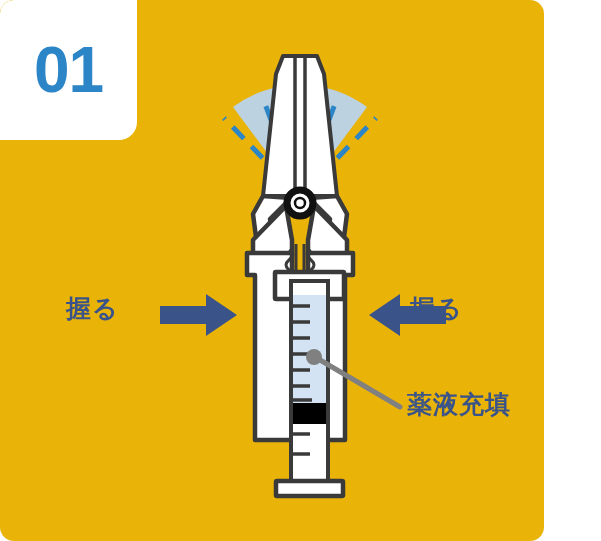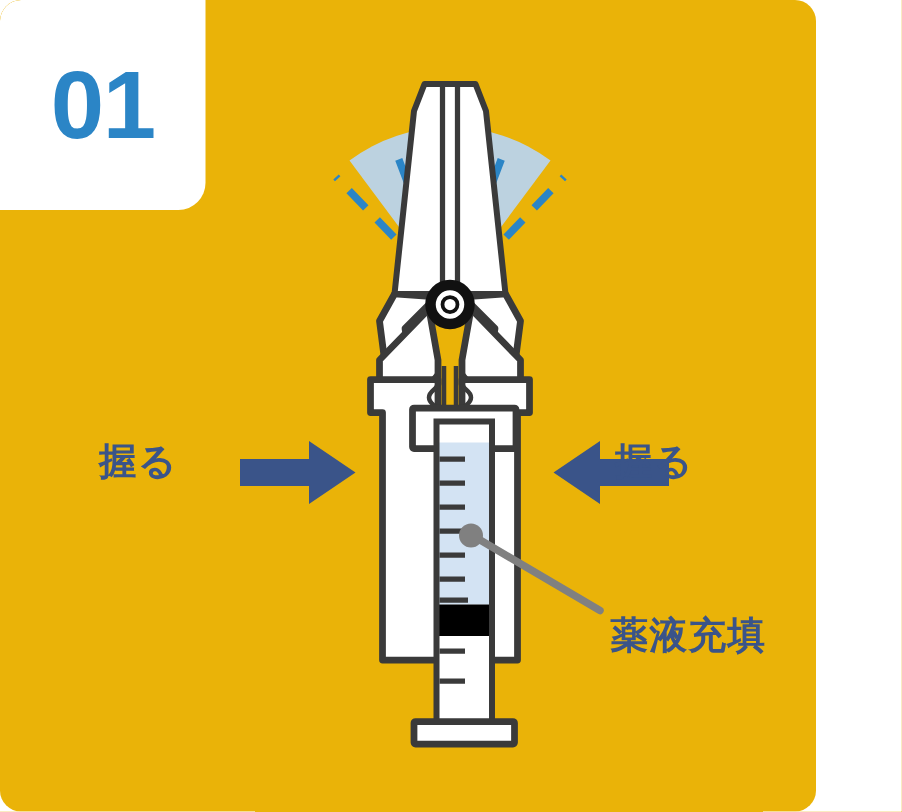--- a/index.html
+++ b/index.html
@@ -45,21 +45,21 @@
     position: absolute;
     font-size: 25px;
     font-weight: 700;
     color: #3a5489;
     line-height: 1;
     white-space: nowrap;
     letter-spacing: 1px;
   }
   #label-grip-left  { left: 66px;  top: 296px; }
   #label-grip-right { left: 410px; top: 296px; }
-  #label-fill       { left: 407px; top: 392px; margin-top: 20px; }
+  #label-fill       { left: 407px; top: 392px; }
 
   
   .arrow-wrap { position: absolute; }
   #arrow-left  { left: 160px; top: 292px; }
   #arrow-right { left: 368px; top: 292px; }
 
   
   #illustration {
     position: absolute;
     left: 0;

